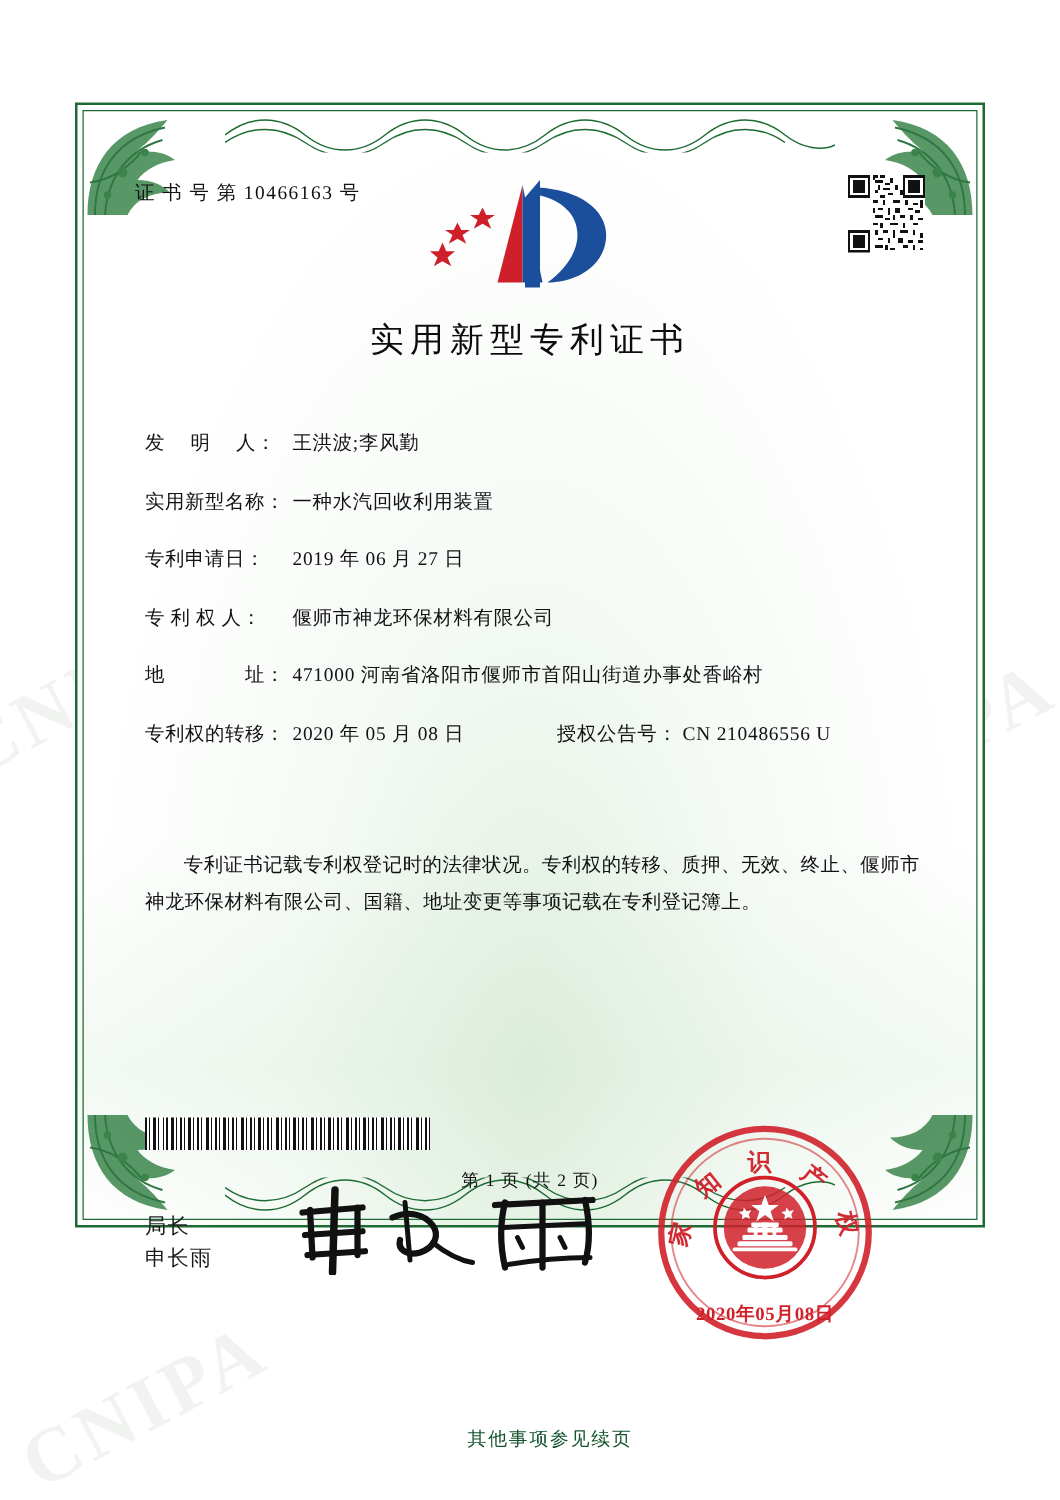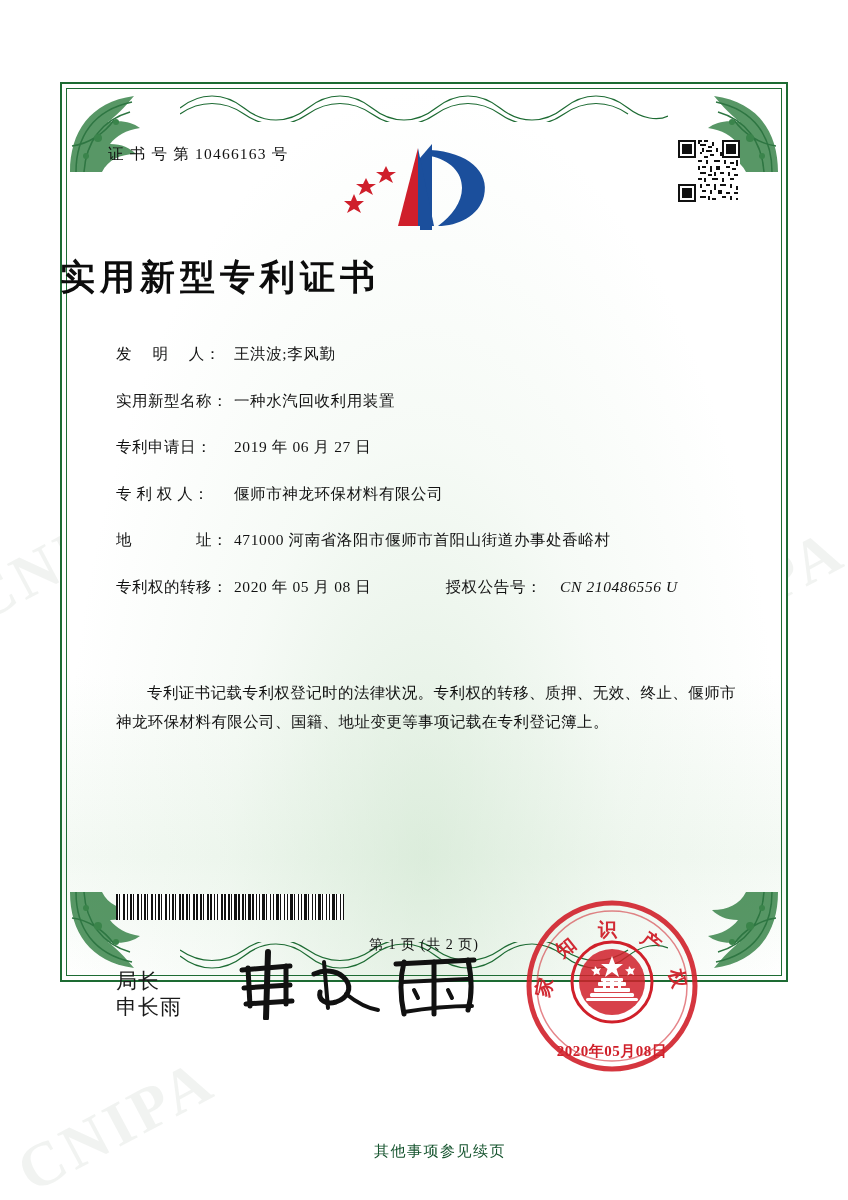--- a/index.html
+++ b/index.html
@@ -113,22 +113,23 @@
     transform: translateX(-50%);
     top: 58px;
     width: 180px;
     height: 96px;
   }
 
   .title {
     position: absolute;
     left: 0; right: 0;
     top: 172px;
-    font-size: 35px;
-    font-weight: 700;
+    text-align: center;
+    font-size: 27px;
+    font-weight: 400;
     letter-spacing: 5px;
     color: #0c0c0c;
     font-family: "Liberation Serif", "DejaVu Serif", serif;
   }
 
   .fields {
     position: absolute;
     left: 56px;
     right: 48px;
     top: 262px;
@@ -184,21 +185,21 @@
       #111 3px, #111 4px, #fff 4px, #fff 6.5px,
       #111 6.5px, #111 9px, #fff 9px, #fff 10.5px,
       #111 10.5px, #111 11.5px, #fff 11.5px, #fff 14px
     );
   }
 
   .director {
     position: absolute;
     left: 56px;
     top: 886px;
-    font-size: 21px;
+    font-size: 17px;
     line-height: 26px;
     letter-spacing: 1px;
   }
 
   .signature {
     position: absolute;
     left: 168px;
     top: 866px;
     width: 270px;
     height: 72px;
@@ -439,21 +440,21 @@
       <div class="field">
         <span class="lbl">地　　　　址：</span>
         <span class="val">471000 河南省洛阳市偃师市首阳山街道办事处香峪村</span>
       </div>
 
       <div class="field">
         <span class="lbl">专利权的转移：</span>
         <span class="val2">2020 年 05 月 08 日</span>
         <span class="gap"></span>
         <span class="val2">授权公告号：</span>
-        <span class="val2" style="margin-left:18px;font-style:italic;">CN 210486556 U</span>
+        <span class="val2" style="margin-left:4px;">CN 210486556 U</span>
       </div>
 
     </div>
 
     <div class="paras">
       <p>专利证书记载专利权登记时的法律状况。专利权的转移、质押、无效、终止、偃师市神龙环保材料有限公司、国籍、地址变更等事项记载在专利登记簿上。</p>
     </div>
 
     <div class="barcode"></div>
 

